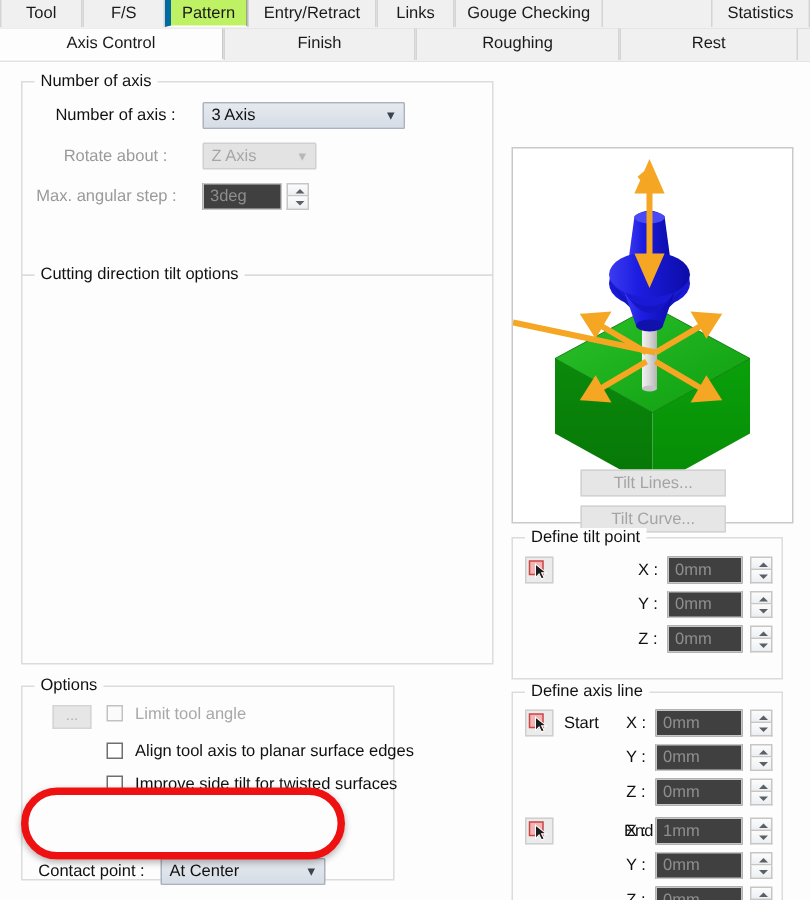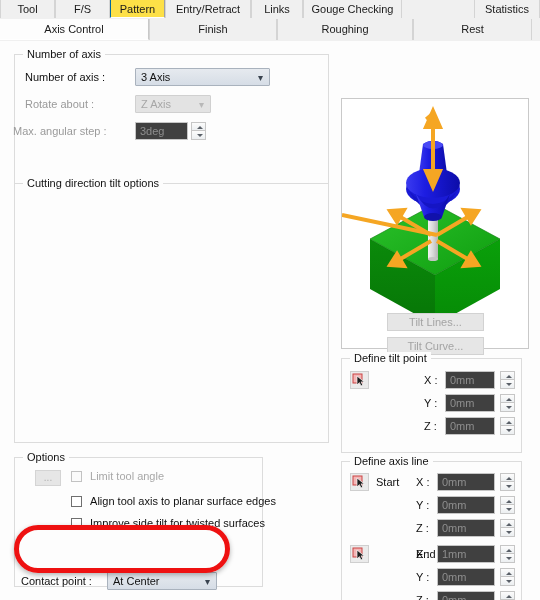--- a/index.html
+++ b/index.html
@@ -17,39 +17,39 @@
   .tabrow{position:absolute;left:0;width:540px;height:19px;
           background:#f0f0f0;border-bottom:1px solid #a0a0a0;}
   .tabrow.r1{top:0;}
   .tabrow.r2{top:19px;height:22px;background:#f0f0f0;border-bottom:1px solid #a0a0a0;}
   .tab{position:absolute;top:0;height:18px;line-height:18px;
        text-align:center;background:#f0f0f0;
        border-left:1px solid #d4d4d4;border-right:1px solid #d4d4d4;
        box-sizing:border-box;color:#1a1a1a;font-size:11px;
        white-space:nowrap;overflow:hidden;cursor:default;}
   .tabrow.r2 .tab{height:21px;line-height:21px;}
-  .tab.sel{background:#fde047;border-bottom:1px solid #ffffff;
-           border-left:1px solid #0369a1;border-right:1px solid #a0a0a0;
+  .tab.sel{background:#bef264;border-bottom:1px solid #ffffff;
+           border-left:4px solid #0369a1;border-right:1px solid #a0a0a0;
            z-index:5;}
   .tabrow.r2 .tab.sel{background:#fdfdfd;border-left:none;border-right:1px solid #c8c8c8;}
 
   
   .page{position:absolute;left:0;top:41px;width:540px;height:559px;
         background:#fdfdfd;}
   .vsep{position:absolute;left:532px;top:41px;width:1px;height:559px;background:#e2e2e2;}
 
   
   .group{position:absolute;border:1px solid #dcdcdc;background:transparent;
          box-sizing:border-box;}
   .group > .glabel{position:absolute;top:-7px;left:8px;padding:0 4px;
          background:#fdfdfd;font-size:11px;color:#111;white-space:nowrap;}
 
   
   .lbl{position:absolute;font-size:11px;color:#101010;white-space:nowrap;
-       text-align:left;line-height:14px;}
+       text-align:center;line-height:14px;}
   .lbl.dis{color:#9a9a9a;}
   .lbl.left{text-align:left;}
 
   
   .combo{position:absolute;box-sizing:border-box;height:18px;
          background:linear-gradient(#e6eaef,#d6dde6);
          border:1px solid #a9b2bd;border-radius:1px;
          font-size:11px;color:#111;line-height:16px;padding-left:5px;
          cursor:default;overflow:hidden;white-space:nowrap;}
   .combo .caret{position:absolute;right:6px;top:0;height:18px;line-height:17px;

